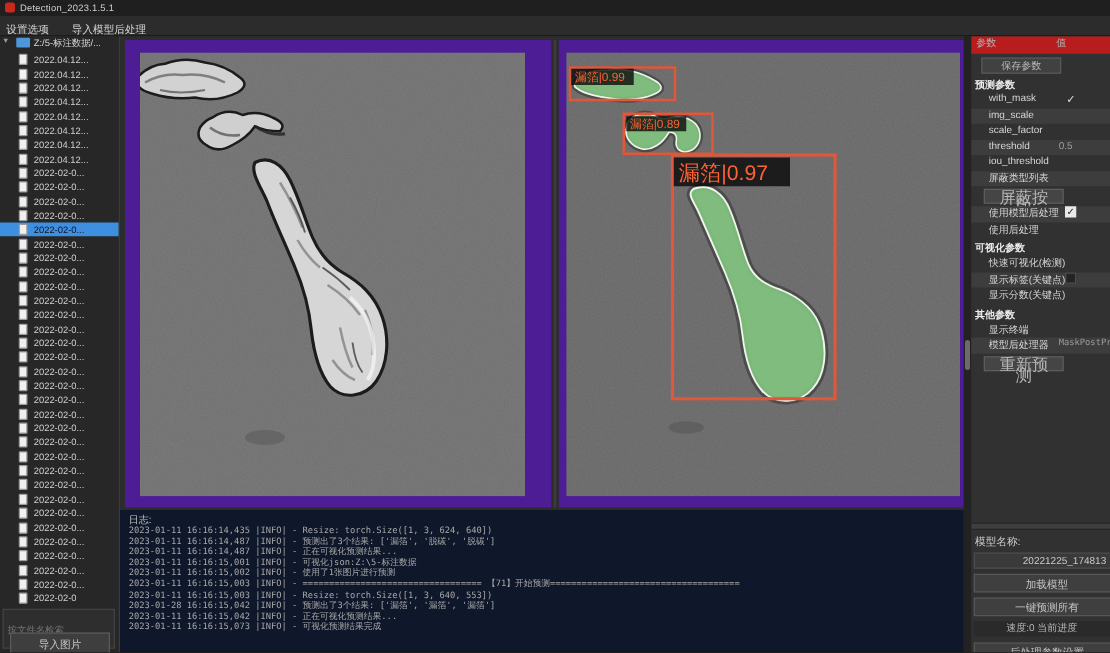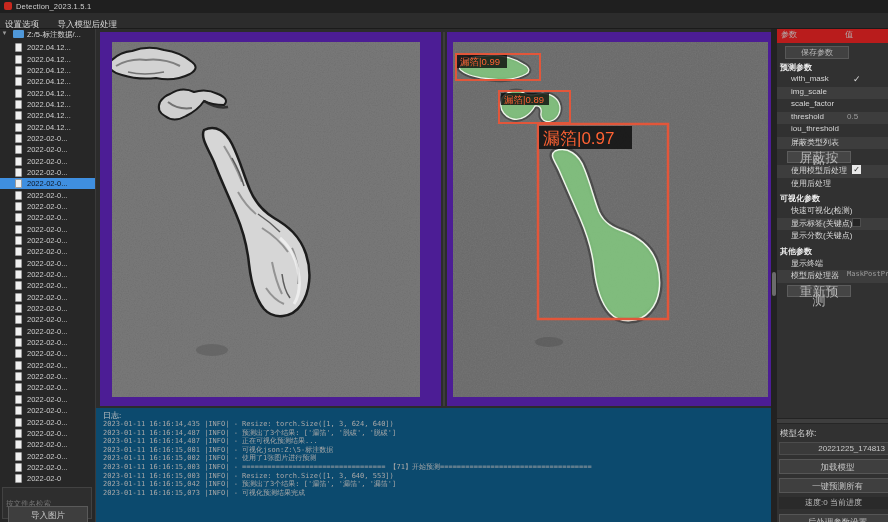--- a/index.html
+++ b/index.html
@@ -25,21 +25,21 @@
   .import-btn{position:absolute;left:8px;top:477px;width:80px;height:20px;background:#3e3e3e;border:1px solid #5a5a5a;color:#c9c9c9;font-size:8.5px;font-family:"Liberation Sans",sans-serif}
   
   .viewer{position:absolute;left:96px;top:29px;width:675px;height:379px;background:#2c2c2c}
   .viewport{position:absolute;top:3px;height:374px;background:#4c1d95}
   .vp-left{left:4px;width:341px}
   .vp-right{left:351px;width:324px}
   .vsplit{position:absolute;left:347px;top:3px;width:2px;height:374px;background:#3d3d3d}
   .img-svg{position:absolute}
   .split-handle{position:absolute;left:332px;top:379px;width:18px;height:4px;color:#8a8a8a;font-size:5px;line-height:3px;letter-spacing:1px;text-align:center}
   
-  .logpanel{position:absolute;left:96px;top:408px;width:675px;height:114px;background:#0c4a6e;box-sizing:border-box;padding:2px 0 0 7px;overflow:hidden}
+  .logpanel{position:absolute;left:96px;top:408px;width:675px;height:114px;background:#0f172a;box-sizing:border-box;padding:2px 0 0 7px;overflow:hidden}
   .log-title{font-size:8px;color:#c6c6c6;height:10px}
   .log-line{font-family:"DejaVu Sans Mono",monospace;font-size:7px;line-height:8.6px;color:#a8a8a8;white-space:pre}
   
   .scroll-strip{position:absolute;left:771px;top:29px;width:6px;height:493px;background:#222}
   .scroll-thumb{position:absolute;left:1px;top:243px;width:4px;height:24px;background:#6b6b6b;border-radius:2px}
   
   .paramspanel{position:absolute;left:777px;top:29px;width:111px;height:493px;background:#313131;overflow:hidden}
   .params-header{height:14px;background:#b91c1c;display:flex;align-items:flex-start;font-size:8px;color:#b2b2b2}
   .ph-param{padding-left:4px;width:64px}
   .save-btn{display:block;margin:3px 0 0 8px;width:64px;height:13px;background:#414141;border:1px solid #585858;color:#b9b9b9;font-size:8px;line-height:10px;font-family:"Liberation Sans",sans-serif}
@@ -318,21 +318,22 @@
   <div class="logpanel">
     <div class="log-title">日志:</div>
     <div>
         <div class="log-line">2023-01-11 16:16:14,435 |INFO| - Resize: torch.Size([1, 3, 624, 640])</div>
         <div class="log-line">2023-01-11 16:16:14,487 |INFO| - 预测出了3个结果: ['漏箔', '脱碳', '脱碳']</div>
         <div class="log-line">2023-01-11 16:16:14,487 |INFO| - 正在可视化预测结果...</div>
         <div class="log-line">2023-01-11 16:16:15,001 |INFO| - 可视化json:Z:\5-标注数据</div>
         <div class="log-line">2023-01-11 16:16:15,002 |INFO| - 使用了1张图片进行预测</div>
         <div class="log-line">2023-01-11 16:16:15,003 |INFO| - ================================== 【71】开始预测====================================</div>
         <div class="log-line">2023-01-11 16:16:15,003 |INFO| - Resize: torch.Size([1, 3, 640, 553])</div>
-        <div class="log-line">2023-01-11 16:16:15,042 |INFO| - 预测出了3个结果: ['漏箔', '漏箔', '漏箔']</div>
+        <div class="log-line">2023-01-28 16:16:15,042 |INFO| - 预测出了3个结果: ['漏箔', '漏箔', '漏箔']</div>
+        <div class="log-line">2023-01-11 16:16:15,042 |INFO| - 正在可视化预测结果...</div>
         <div class="log-line">2023-01-11 16:16:15,073 |INFO| - 可视化预测结果完成</div>
       </div>
   </div>
 
   <div class="scroll-strip">
     <div class="scroll-thumb"></div>
   </div>
 
   <div class="paramspanel">
     <div class="params-header">

